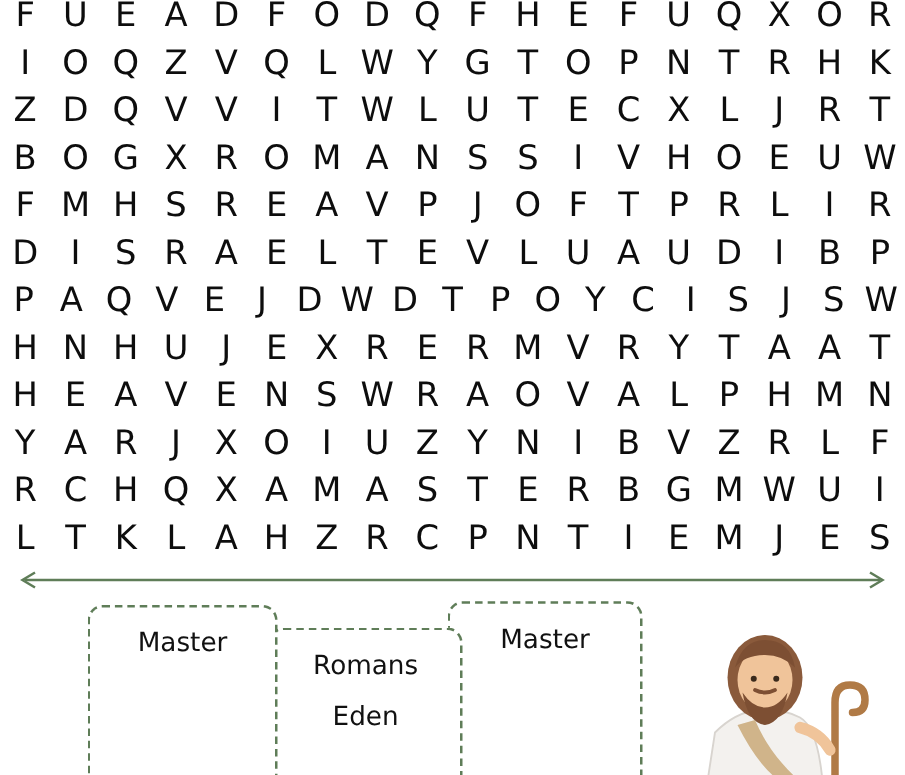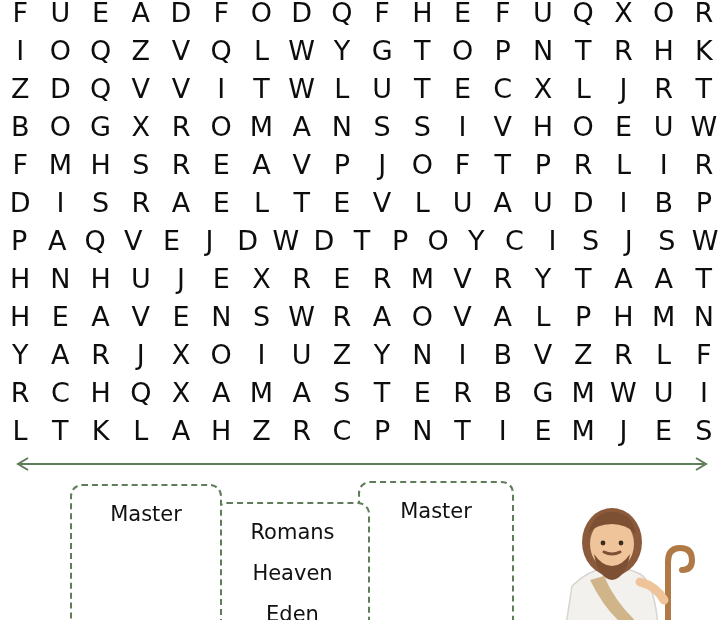--- a/index.html
+++ b/index.html
@@ -339,21 +339,20 @@
     <polyline points="686,3 696,9 686,15" fill="none" stroke="#5f7d58" stroke-width="2"></polyline>
   </svg>
 </div>
 
 <div class="wordbox" id="box1">
   <div class="word">Master</div>
 </div>
 
 <div class="wordbox" id="box2">
   <div class="word">Romans</div>
-  <div class="word">Heaven</div>
   <div class="word">Eden</div>
 </div>
 
 <div class="wordbox" id="box3">
   <div class="word">Master</div>
 </div>
 
 <div class="figure">
   <svg width="190" height="125" viewBox="0 0 190 125" xmlns="http://www.w3.org/2000/svg">
 

